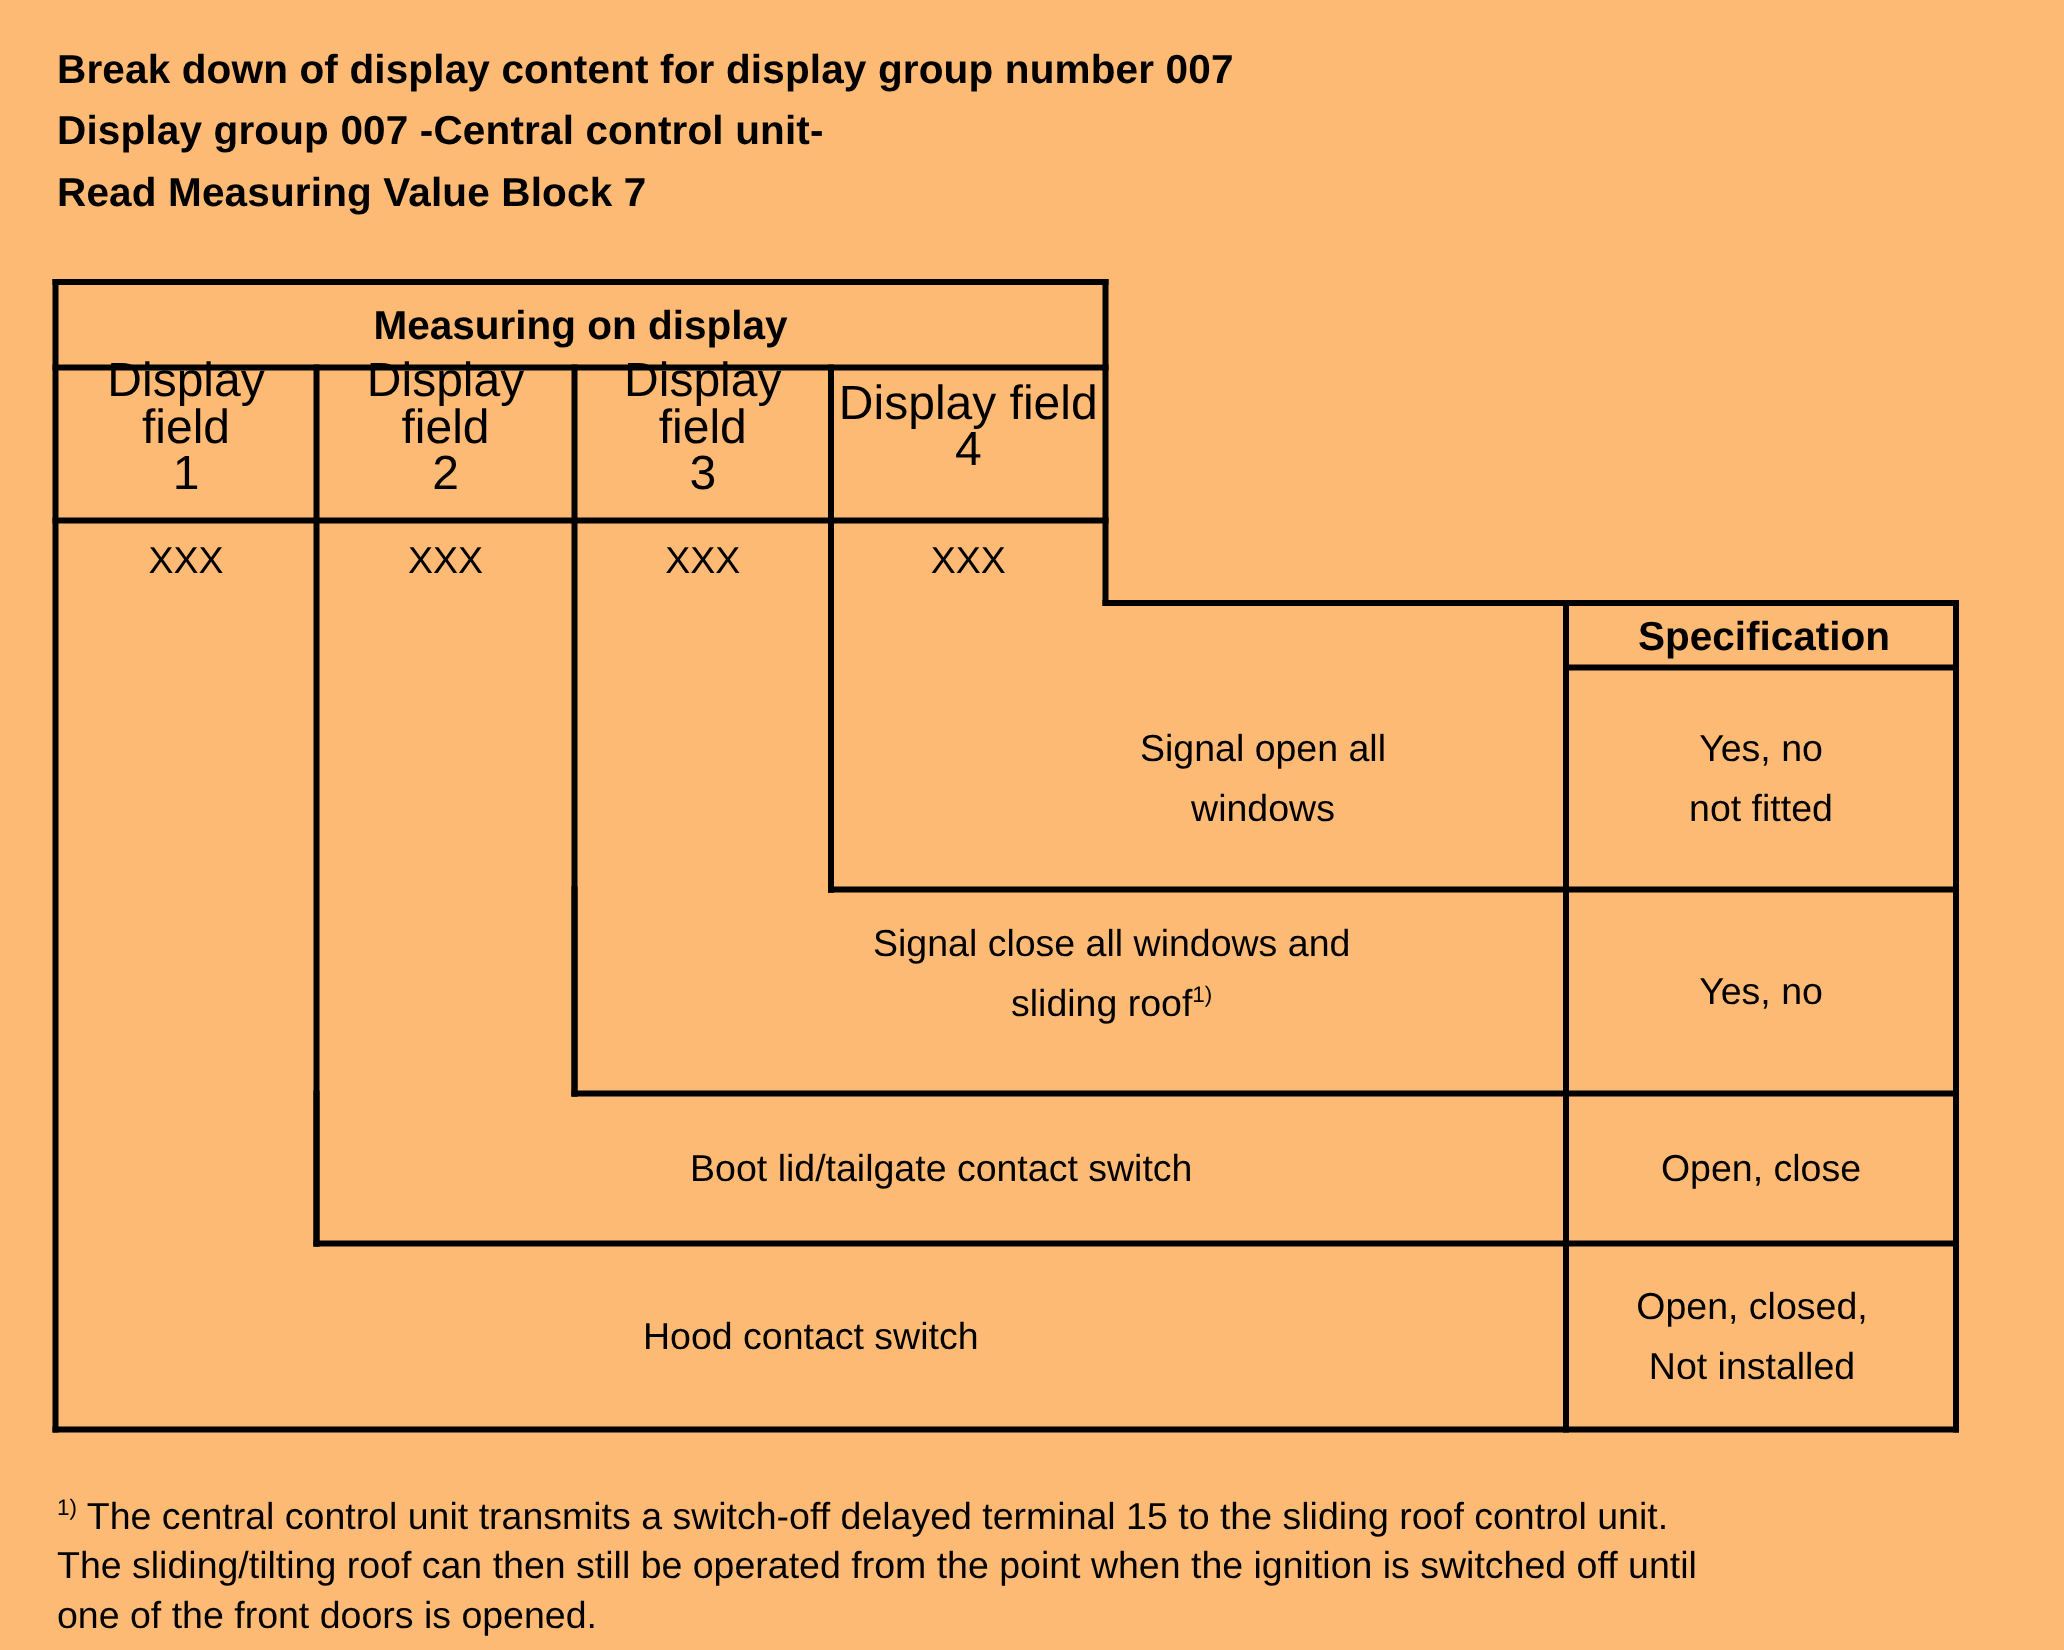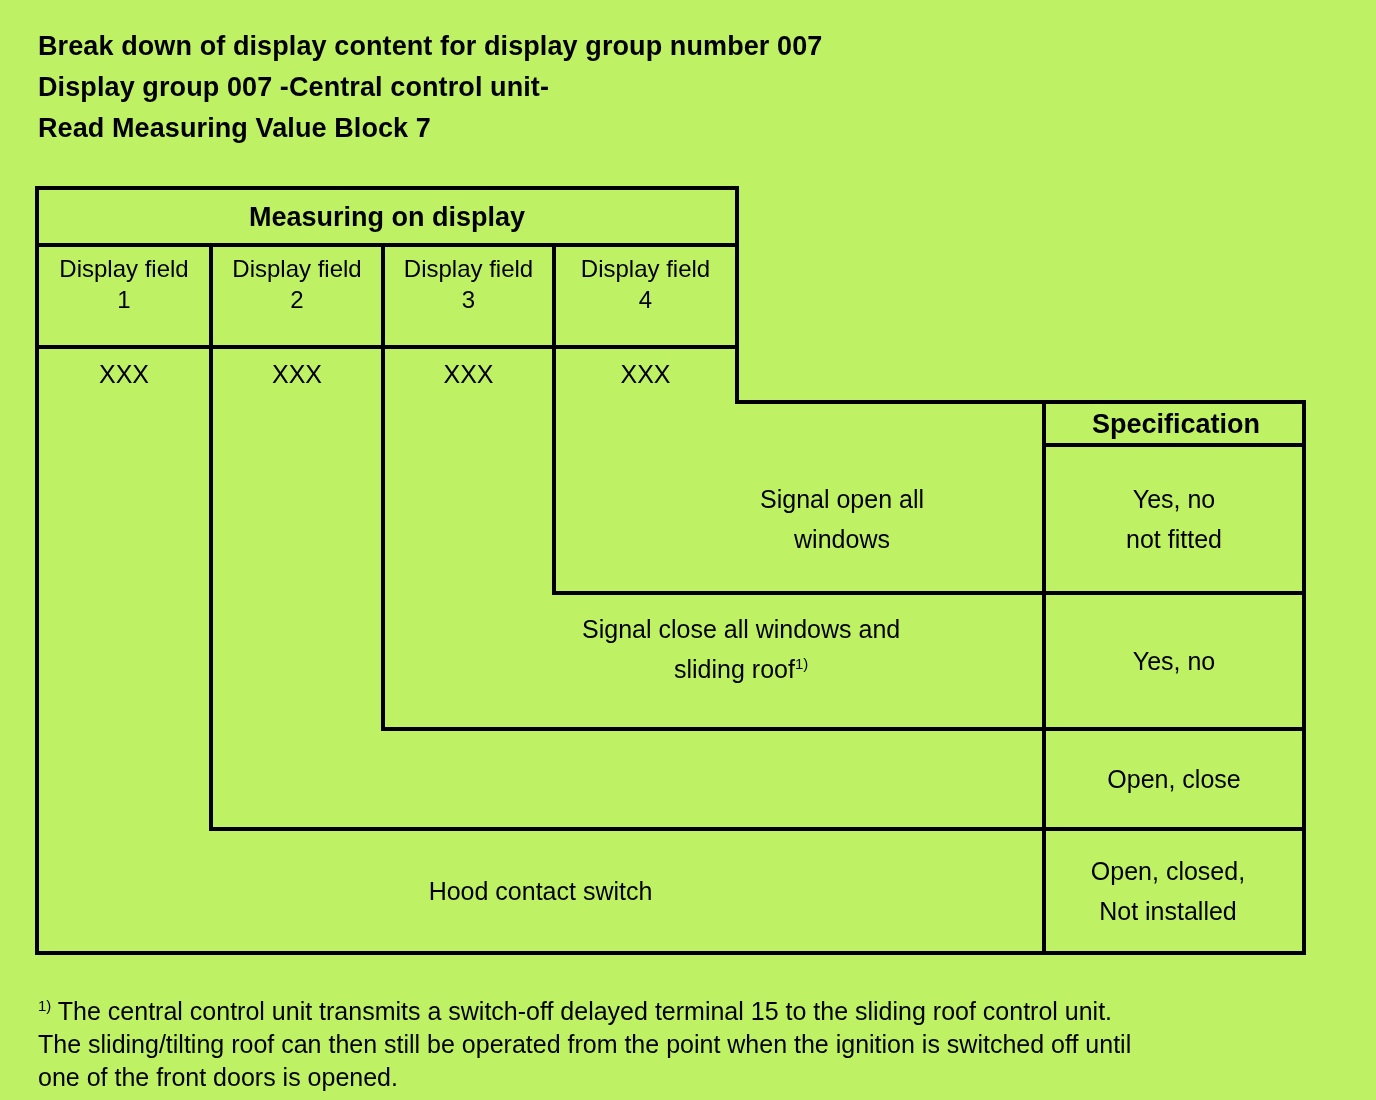--- a/index.html
+++ b/index.html
@@ -4,21 +4,21 @@
 <style>
   html, body {
     margin: 0;
     padding: 0;
     background: #ffffff;
   }
   #page {
     position: relative;
     width: 1376px;
     height: 1100px;
-    background: #bef264;
+    background: #fdba74;
     font-family: "Liberation Sans", sans-serif;
     color: #000000;
     overflow: hidden;
   }
 
   
   .heading-block {
     position: absolute;
     left: 38px;
     top: 26px;
@@ -59,21 +59,21 @@
     line-height: 40px;
     white-space: pre-line;
   }
   .txt-bold {
     font-size: 27px;
     font-weight: bold;
     line-height: 34px;
     white-space: pre-line;
   }
   .txt-hdr {
-    font-size: 24px;
+    font-size: 32px;
     line-height: 31px;
     white-space: pre-line;
     text-align: center;
   }
   sup.fn {
     font-size: 15px;
     vertical-align: super;
     line-height: 0;
   }
 
@@ -196,20 +196,23 @@
   </div>
 
   <div class="cell left" style="left:582px; top:595px; width:460px; height:107px;">
     <span class="txt"><span>Signal close all windows and
 sliding roof</span><sup class="fn">1)</sup></span>
   </div>
   <div class="cell center" style="left:1046px; top:595px; width:256px; height:132px;">
     <span class="txt">Yes, no</span>
   </div>
 
+  <div class="cell center" style="left:213px; top:731px; width:829px; height:96px;">
+    <span class="txt">Boot lid/tailgate contact switch</span>
+  </div>
   <div class="cell center" style="left:1046px; top:731px; width:256px; height:96px;">
     <span class="txt">Open, close</span>
   </div>
 
   <div class="cell center" style="left:39px; top:831px; width:1003px; height:120px;">
     <span class="txt">Hood contact switch</span>
   </div>
   <div class="cell center" style="left:1046px; top:831px; width:244px; height:120px;">
     <span class="txt">Open, closed,
 Not installed</span>

